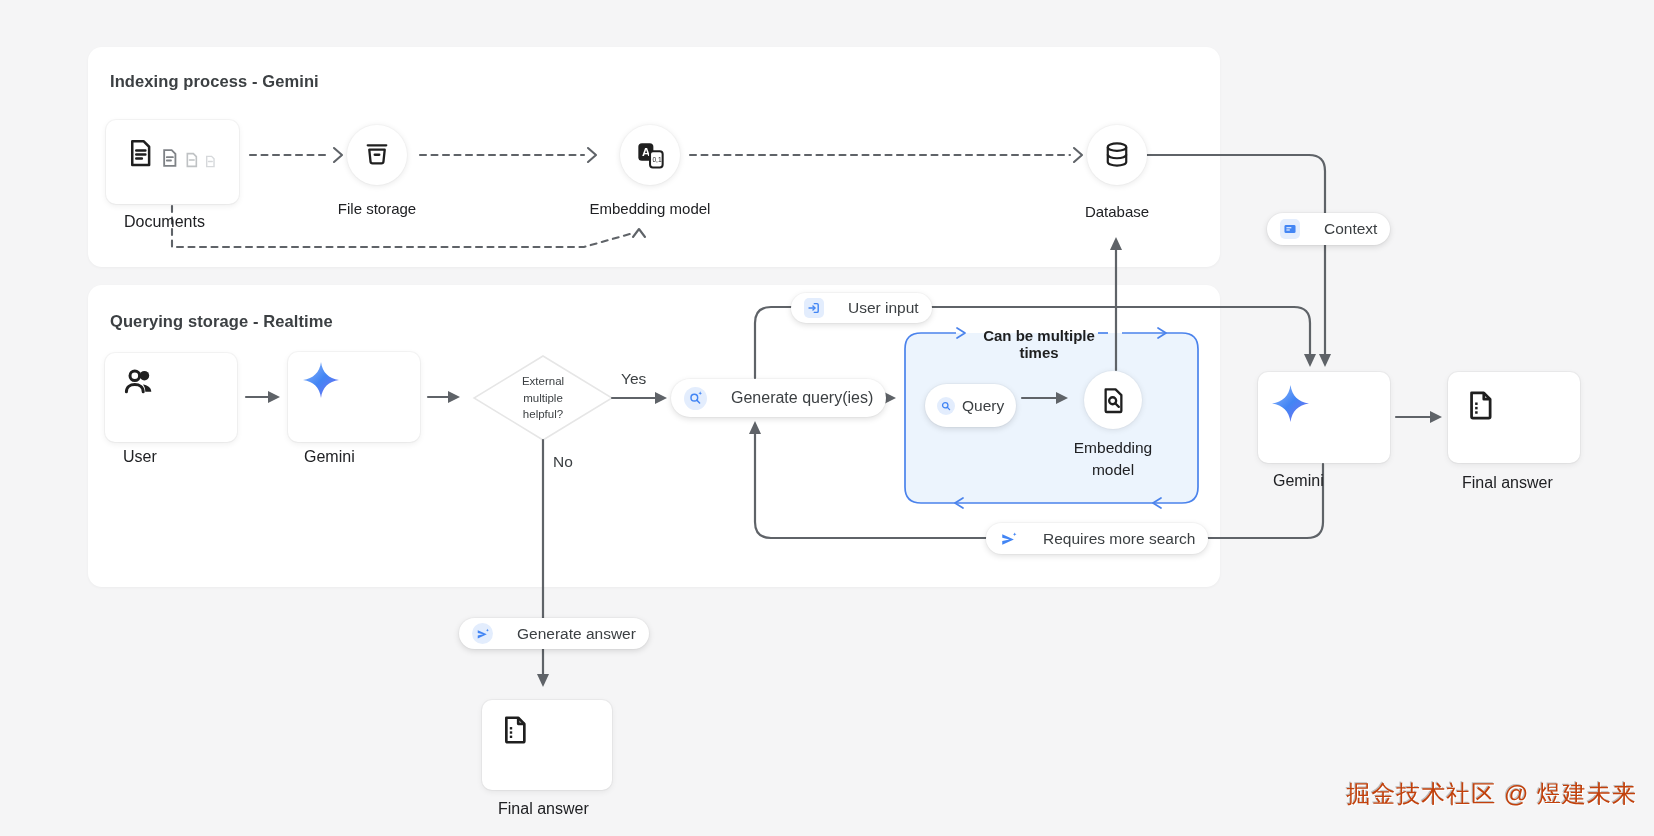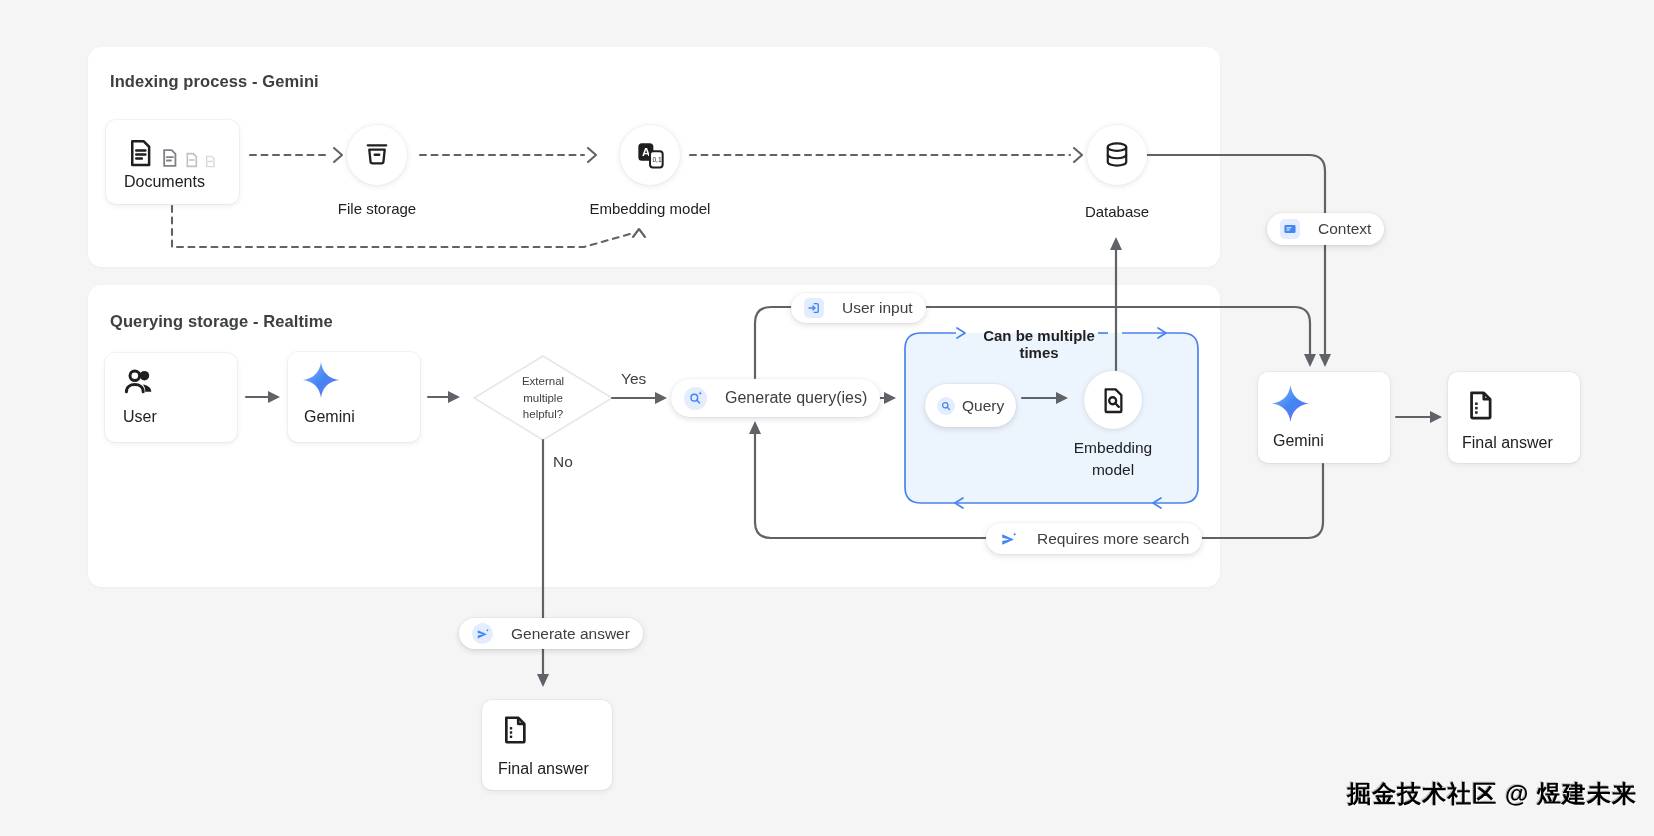--- a/index.html
+++ b/index.html
@@ -3,36 +3,36 @@
 <meta charset="utf-8">
 <style>
   html,body{margin:0;padding:0;background:#f5f5f6;font-family:"Liberation Sans",sans-serif;}
   #canvas{position:relative;width:1654px;height:836px;background:#f5f5f6;overflow:hidden;color:#202124;}
   .panel{position:absolute;background:#ffffff;border-radius:14px;box-shadow:0 1px 3px rgba(0,0,0,0.04);}
   .panel-title{position:absolute;font-size:16.5px;font-weight:700;color:#3c4043;letter-spacing:.1px;}
   svg.connectors{position:absolute;left:0;top:0;z-index:1;}
   .node,.pill,.badge,.nlabel{position:absolute;z-index:2;}
   .card{position:absolute;z-index:2;background:#fff;border-radius:10px;
         box-shadow:0 0 0 1px rgba(0,0,0,0.035),0 2px 6px rgba(0,0,0,0.07);}
-  .card .clabel{position:absolute;font-size:16px;color:#202124;font-weight:500;}
+  .card .clabel{position:absolute;font-size:16px;color:#202124;font-weight:500;margin-top:40px;}
   .circle{position:absolute;z-index:2;background:#fff;border-radius:50%;
           box-shadow:0 1px 6px rgba(0,0,0,0.10),0 0 0 1px rgba(0,0,0,0.02);
           display:flex;align-items:center;justify-content:center;}
   .nlabel{font-size:15px;color:#202124;font-weight:500;text-align:center;}
-  .pill{display:inline-flex;align-items:center;gap:18px;background:#fff;border-radius:999px;
+  .pill{display:inline-flex;align-items:center;gap:24px;background:#fff;border-radius:999px;
         padding:0 13px;box-shadow:0 0 0 1px rgba(0,0,0,0.025),0 2px 6px rgba(0,0,0,0.13);
         font-size:15.5px;color:#3c4043;font-weight:500;white-space:nowrap;}
   .icbg{display:flex;align-items:center;justify-content:center;background:#e3edfd;border-radius:50%;
         width:21px;height:21px;flex:0 0 auto;}
   .icbg.sq{border-radius:5px;}
   .small-note{position:absolute;z-index:2;font-size:15px;font-weight:700;color:#1f1f1f;text-align:center;}
   .decision-text{position:absolute;z-index:2;width:120px;text-align:center;font-size:11.5px;line-height:16.5px;color:#3c4043;}
   .yn{position:absolute;z-index:2;font-size:15.5px;color:#3c4043;}
-  .watermark{position:absolute;z-index:3;font-size:24px;color:#000000;letter-spacing:1px;
-             text-shadow:1px 1px 0 #ffffff,-1px -1px 0 #bdbdbd;font-weight:700;}
+  .watermark{position:absolute;z-index:3;font-size:24px;color:#c2410c;letter-spacing:1px;
+             text-shadow:1px 1px 0 #ffffff,-1px -1px 0 #bdbdbd;font-weight:400;}
   .docrow{position:absolute;left:20px;top:14px;display:flex;align-items:flex-end;gap:4px;height:34px;}
 </style>
 </head>
 <body>
 
 <div id="canvas">
 
   <div class="panel" style="left:88px;top:47px;width:1132px;height:220px;"></div>
   <div class="panel" style="left:88px;top:285px;width:1132px;height:302px;"></div>
   <div class="panel-title" style="left:110px;top:72px;z-index:2;">Indexing process - Gemini</div>

